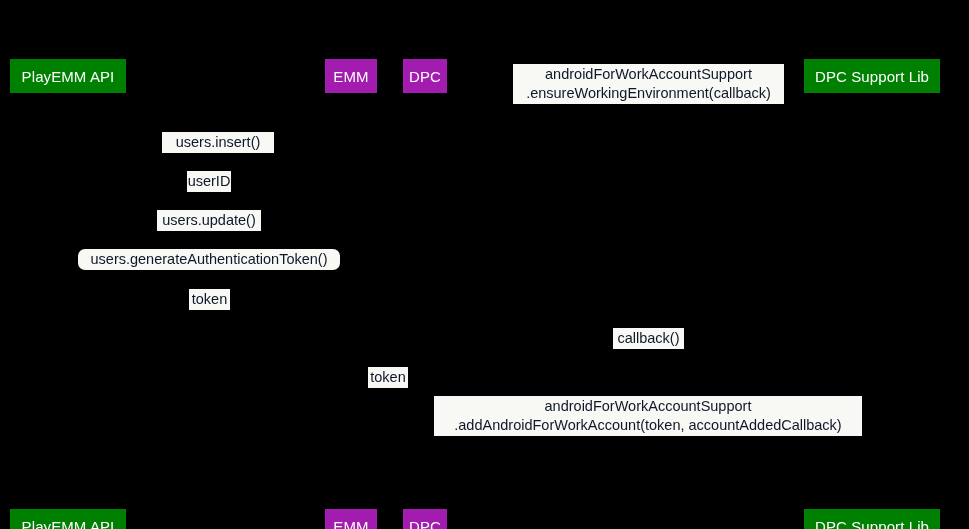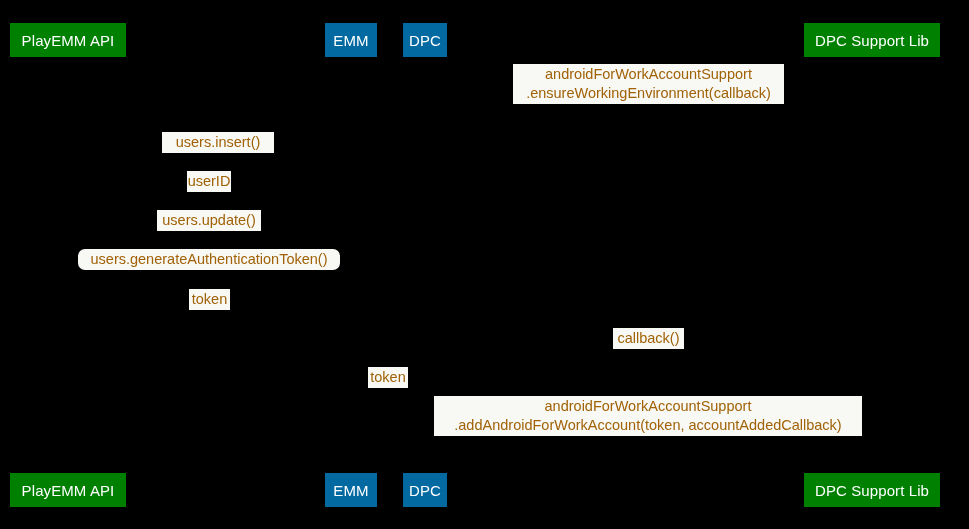--- a/index.html
+++ b/index.html
@@ -19,29 +19,30 @@
     position: absolute;
     box-sizing: border-box;
     display: flex;
     align-items: center;
     justify-content: center;
     color: #ffffff;
     font-size: 15px;
     line-height: 1;
     white-space: nowrap;
     letter-spacing: 0.1px;
+    margin-top: 36px;
   }
   .lifeline-box.green { background: #008000; }
-  .lifeline-box.blue  { background: #0369a1; }
+  .lifeline-box.blue  { background: #a21caf; }
 
   .msg-label {
     position: absolute;
     box-sizing: border-box;
     background: #f8f8f5;
-    color: #a16207;
+    color: #0f172a;
     font-size: 14.5px;
     line-height: 19px;
     text-align: center;
     white-space: pre;
     display: flex;
     align-items: center;
     justify-content: center;
     padding: 0 2px;
   }
 </style>

